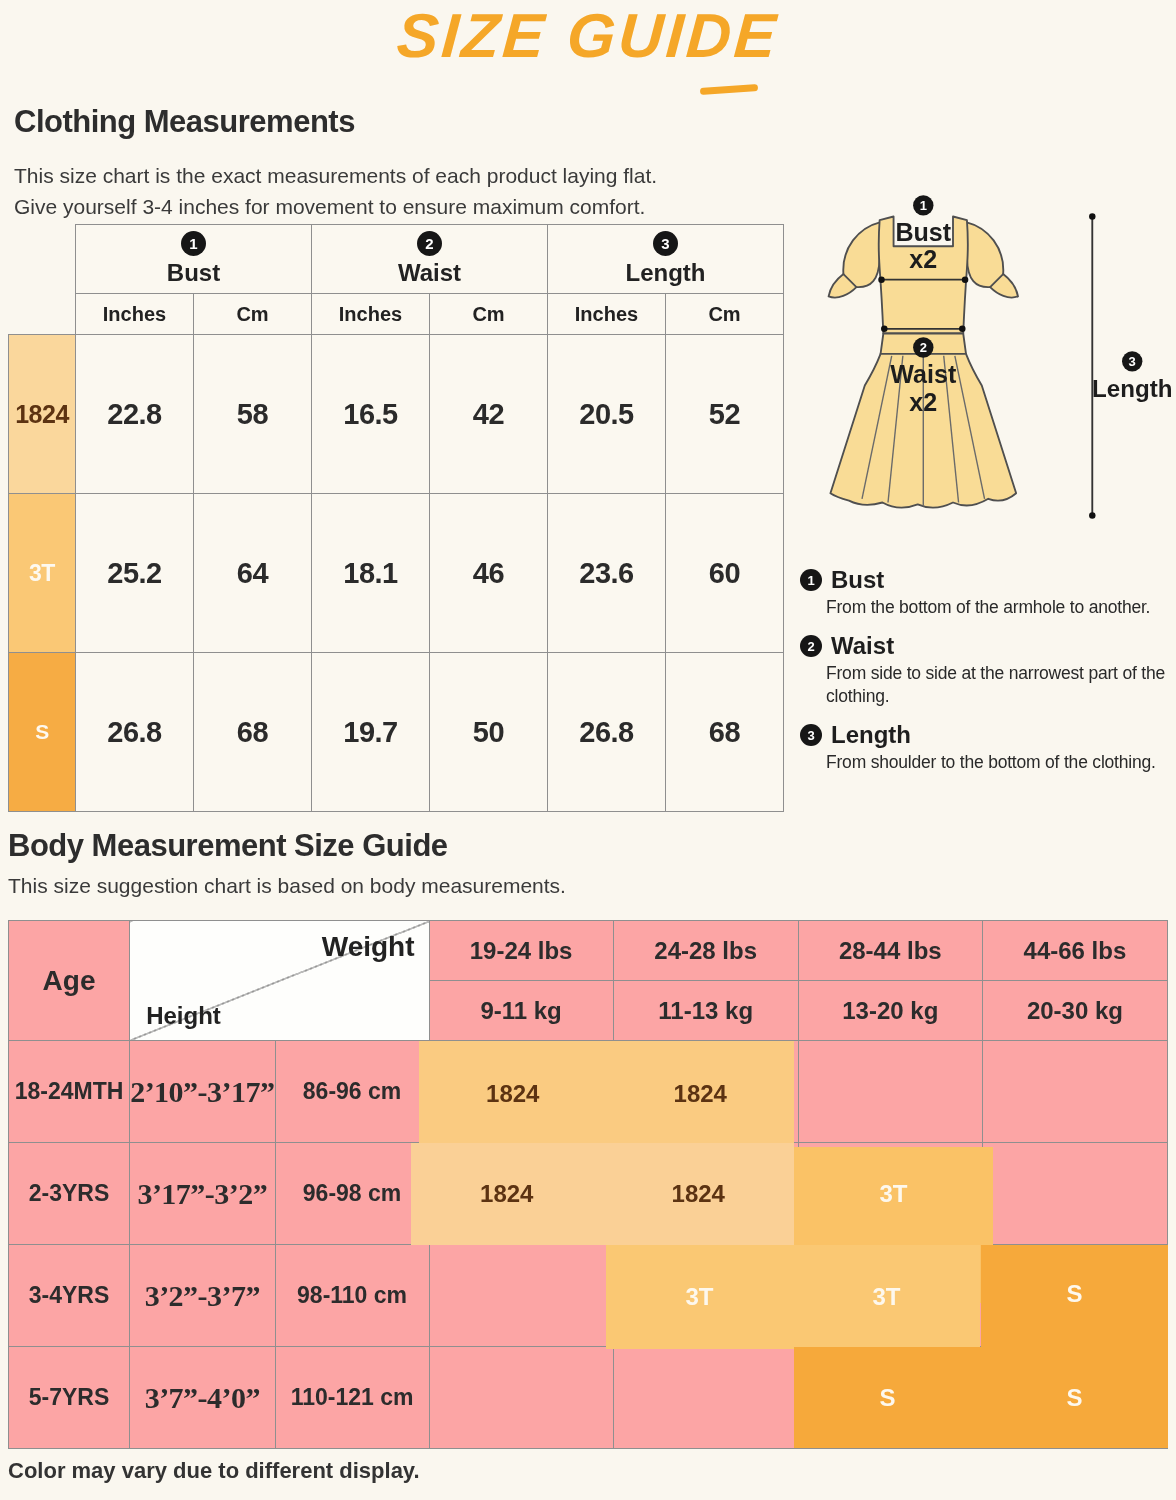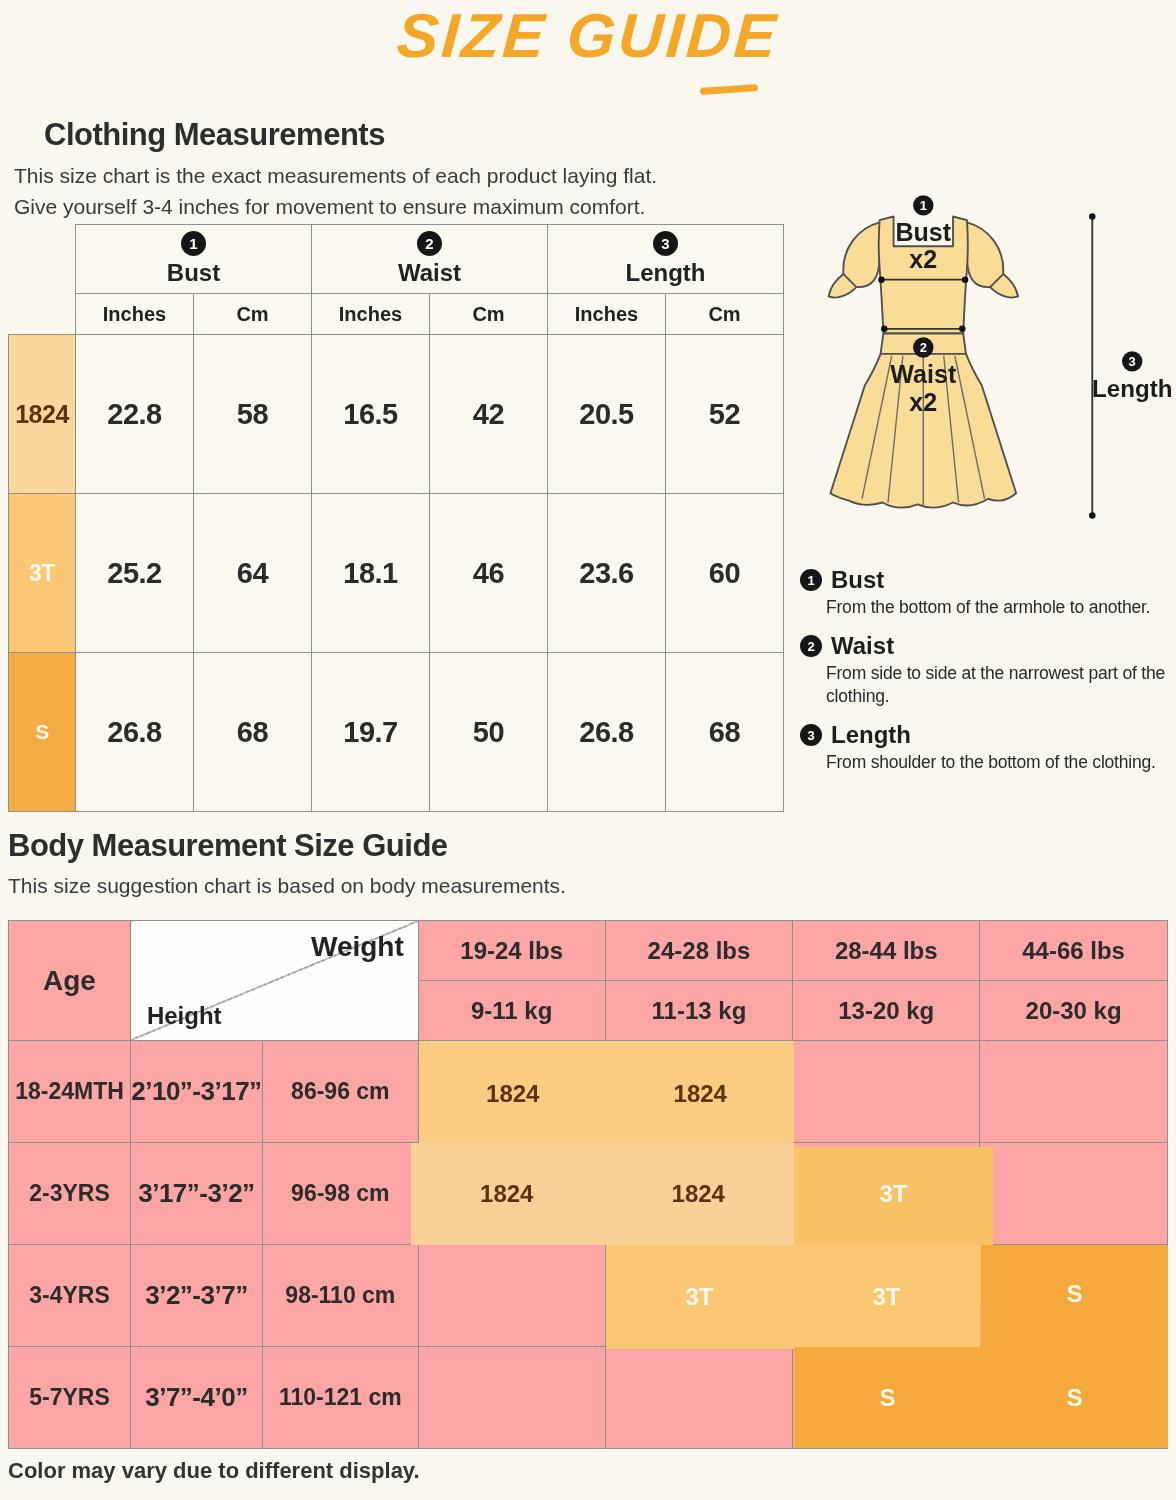--- a/index.html
+++ b/index.html
@@ -8,21 +8,21 @@
 
   
   .title{position:absolute;top:0px;left:0;width:100%;text-align:center;
          font-size:62px;font-weight:bold;font-style:italic;letter-spacing:3px;
          color:#f5a728;transform:skewX(-4deg);}
   .title-swash{position:absolute;left:700px;top:86px;width:58px;height:7px;
          background:#f5a728;border-radius:4px;transform:rotate(-4deg);}
 
   
   .h2{position:absolute;font-size:31px;font-weight:bold;color:#2d2d2d;letter-spacing:-0.5px;}
-  .h2.clothing{left:14px;top:117px;margin-left:30px;}
+  .h2.clothing{left:14px;top:104px;}
   .h2.bodym{left:8px;top:828px;}
   .desc{position:absolute;font-size:21px;line-height:31px;color:#3a3a3a;}
   .desc.clothing{left:14px;top:160px;}
   .desc.bodym{left:8px;top:870px;}
 
   
   .circ{display:inline-flex;align-items:center;justify-content:center;
         width:25px;height:25px;border-radius:50%;background:#161616;color:#fff;
         font-size:15px;font-weight:bold;flex:none;}
 
@@ -56,21 +56,21 @@
   .t2wrap{position:absolute;left:8px;top:920px;width:1160px;height:528px;}
   .t2 td{border:1px solid #8f8f8f;background:#fca5a5;text-align:center;vertical-align:middle;
          padding:0;font-weight:bold;color:#2c2c2c;}
   .t2 .hr td{height:59px;font-size:24px;}
   .t2 td.age-h{font-size:28px;}
   .t2 td.diag{position:relative;background:
         linear-gradient(to bottom right,rgba(0,0,0,0) 49.65%,#777 49.65%,#777 50.15%,rgba(0,0,0,0) 50.15%) #fefefc;}
   .diag .w-h{position:absolute;top:10px;right:14px;font-size:28px;color:#222;text-align:center;}
   .diag .h-h{position:absolute;bottom:10px;left:16px;font-size:24px;color:#222;}
   .t2 .br td{height:101px;font-size:23px;}
-  .t2 .br td.ft{font-size:26px;letter-spacing:-0.5px;}
+  .t2 .br td.ft{font-size:30px;letter-spacing:-0.5px;font-family:Liberation Serif, serif;}
 
   
   .blk{position:absolute;display:flex;align-items:center;font-weight:bold;font-size:24px;box-sizing:border-box;}
   .blk span{flex:1;text-align:center;}
   .b1{left:411px;top:121px;width:375px;height:105px;background:#facb81;color:#5c3312;}
   .b2{left:403px;top:223px;width:383px;height:102px;background:#fad096;color:#5c3312;}
   .b3{left:786px;top:227px;width:199px;height:156px;background:#fac266;color:#fdf8ee;
       align-items:flex-start;padding-top:33px;}
   .b4{left:598px;top:325px;width:374px;height:104px;background:#fac873;color:#fdf8ee;}
   .b5{left:973px;top:325px;width:187px;height:157px;background:#f6a93b;color:#fdf8ee;

